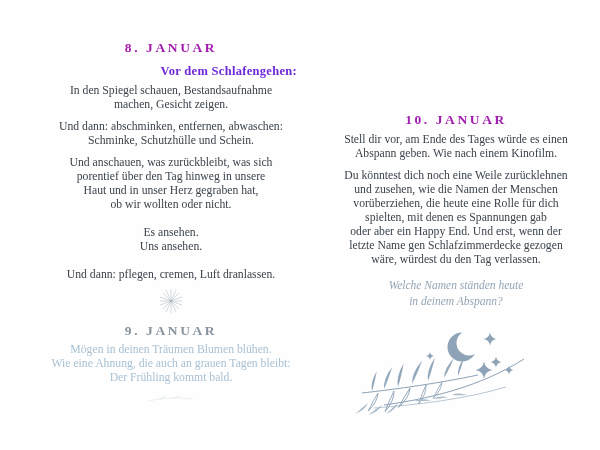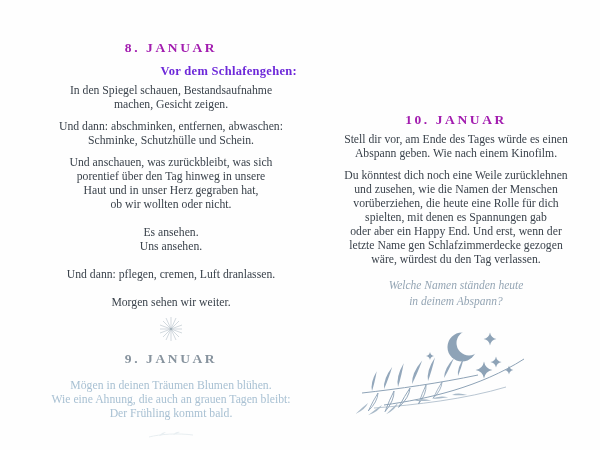--- a/index.html
+++ b/index.html
@@ -26,21 +26,21 @@
   .subtitle-dark{
     margin:7px 0 0;font-size:12.5px;font-weight:700;letter-spacing:.4px;
     color:#2e363f;
   }
   .para{
     margin:8px 0 0;font-size:11.7px;line-height:14px;
     white-space:pre-line;
   }
   .para.first{margin-top:5px;}
   .para.tight{margin-top:14px;}
-  .para.blue{color:#a9c1d3;margin-top:12px;}
+  .para.blue{color:#a9c1d3;margin-top:4px;}
   .question{
     margin:10px 0 0;font-size:11.5px;line-height:16px;font-style:italic;
     color:#94a5b4;white-space:pre-line;
   }
   .deco-burst{margin:4px auto 0;width:30px;height:30px;}
   .deco-faint{margin:5px auto 0;width:48px;height:10px;opacity:.55;}
   .illustration{margin:6px auto 0;width:200px;height:115px;}
 
   
   .page-left{padding-top:40px;}
@@ -60,21 +60,20 @@
 machen, Gesicht zeigen.</p>
       <p class="para">Und dann: abschminken, entfernen, abwaschen:
 Schminke, Schutzhülle und Schein.</p>
       <p class="para">Und anschauen, was zurückbleibt, was sich
 porentief über den Tag hinweg in unsere
 Haut und in unser Herz gegraben hat,
 ob wir wollten oder nicht.</p>
       <p class="para tight">Es ansehen.
 Uns ansehen.</p>
       <p class="para tight">Und dann: pflegen, cremen, Luft dranlassen.</p>
-      <p class="para tight">Morgen sehen wir weiter.</p>
     </article>
 
     <div class="deco-burst">
       <svg viewBox="0 0 30 30" width="30" height="30" aria-hidden="true">
         <g stroke="#b5c1c9" stroke-width="0.6" fill="none">
           <line x1="15" y1="15" x2="15" y2="3"></line>
             <line x1="15" y1="15" x2="15" y2="27"></line>
           <line x1="15" y1="15" x2="4" y2="15"></line>
             <line x1="15" y1="15" x2="26" y2="15"></line>
           <line x1="15" y1="15" x2="7" y2="7"></line>

